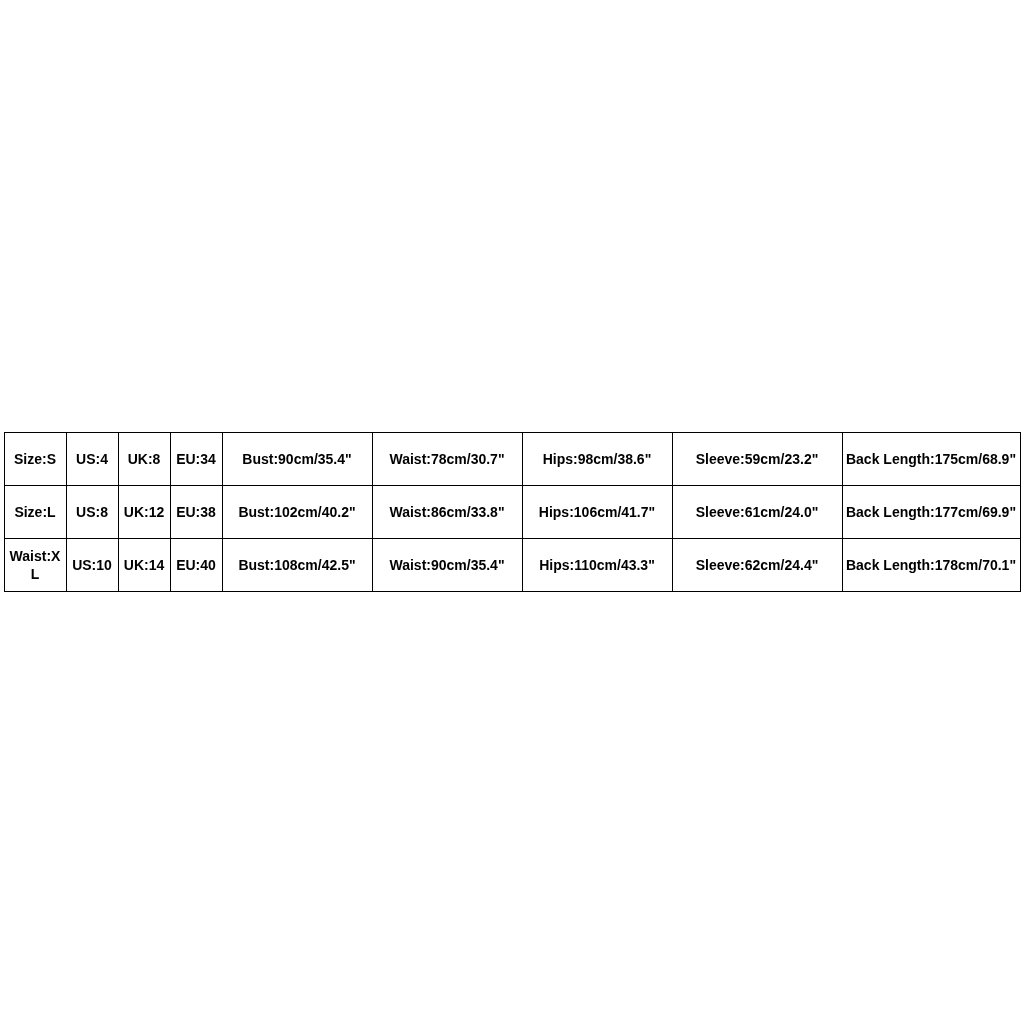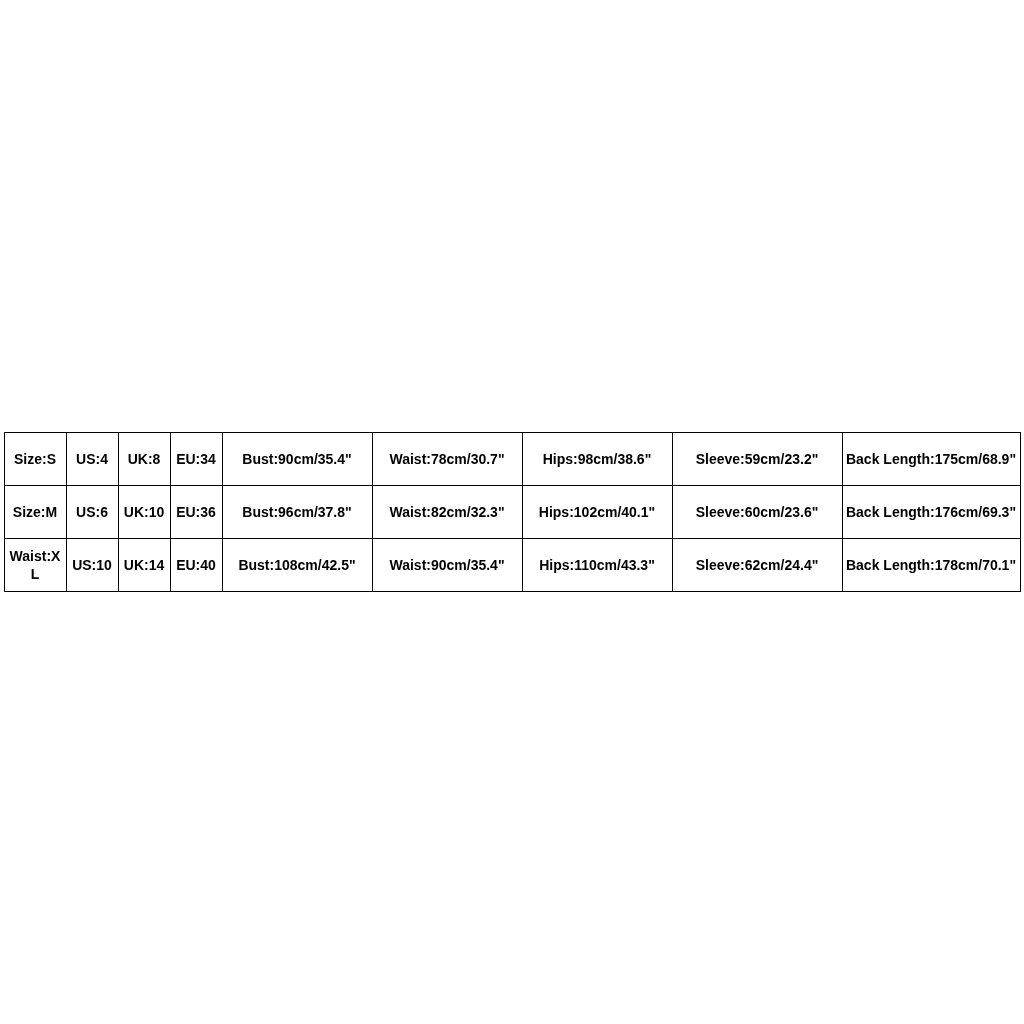--- a/index.html
+++ b/index.html
@@ -68,29 +68,29 @@
         <td>US:4</td>
         <td>UK:8</td>
         <td>EU:34</td>
         <td>Bust:90cm/35.4"</td>
         <td>Waist:78cm/30.7"</td>
         <td>Hips:98cm/38.6"</td>
         <td>Sleeve:59cm/23.2"</td>
         <td>Back Length:175cm/68.9"</td>
       </tr>
       <tr>
-        <td>Size:M</td>
-        <td>US:6</td>
-        <td>UK:10</td>
-        <td>EU:36</td>
-        <td>Bust:96cm/37.8"</td>
-        <td>Waist:82cm/32.3"</td>
-        <td>Hips:102cm/40.1"</td>
-        <td>Sleeve:60cm/23.6"</td>
-        <td>Back Length:176cm/69.3"</td>
+        <td>Size:L</td>
+        <td>US:8</td>
+        <td>UK:12</td>
+        <td>EU:38</td>
+        <td>Bust:102cm/40.2"</td>
+        <td>Waist:86cm/33.8"</td>
+        <td>Hips:106cm/41.7"</td>
+        <td>Sleeve:61cm/24.0"</td>
+        <td>Back Length:177cm/69.9"</td>
       </tr>
       <tr>
         <td>Waist:XL</td>
         <td>US:10</td>
         <td>UK:14</td>
         <td>EU:40</td>
         <td>Bust:108cm/42.5"</td>
         <td>Waist:90cm/35.4"</td>
         <td>Hips:110cm/43.3"</td>
         <td>Sleeve:62cm/24.4"</td>

